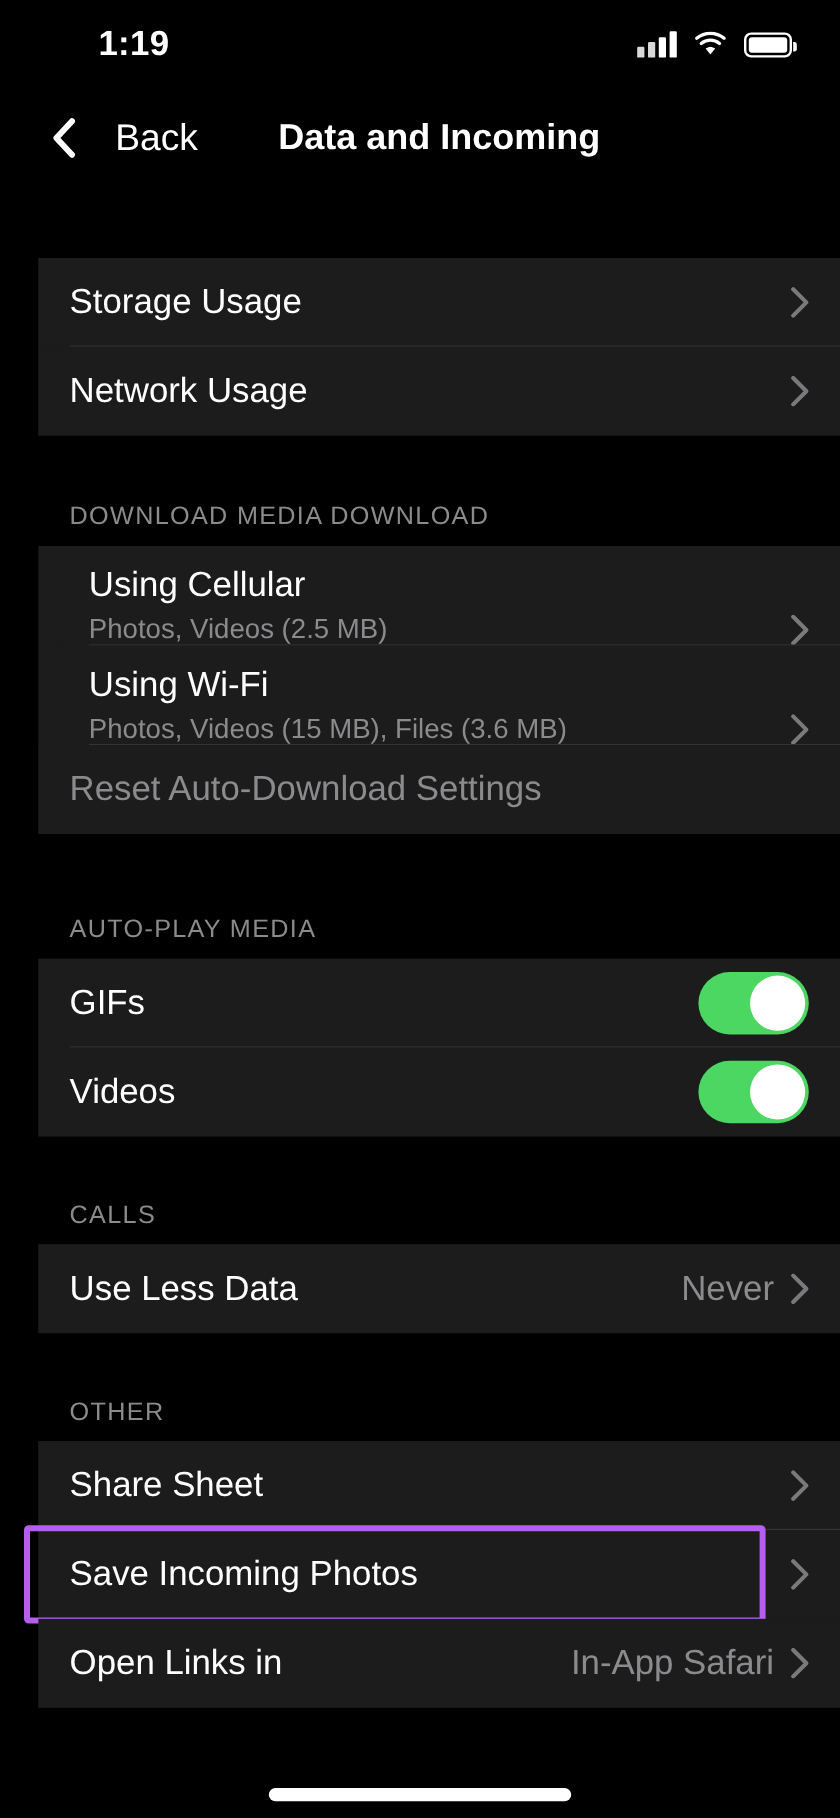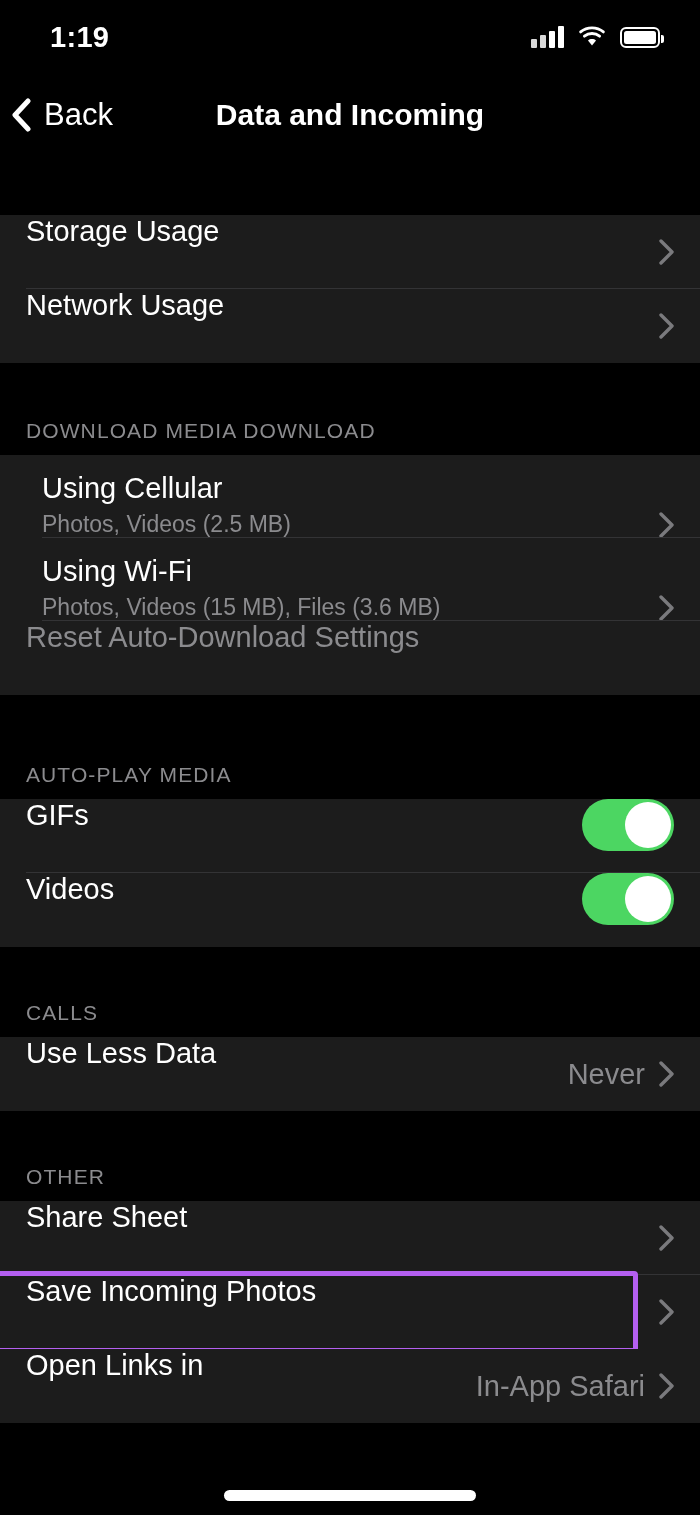--- a/index.html
+++ b/index.html
@@ -2,21 +2,21 @@
 <html><head>
 <meta charset="utf-8">
 <style>
   * { margin:0; padding:0; box-sizing:border-box; }
   html, body {
     width:700px; height:1515px;
     background:#000;
     font-family:"Liberation Sans", sans-serif;
     overflow:hidden;
   }
-  .phone { position:relative; width:700px; height:1515px; background:#000; }
+  .phone { position:relative; width:700px; height:1515px; background:#000;padding-left:32px; }
 
   
   .statusbar {
     height:74px; display:flex; align-items:center;
     justify-content:space-between; padding:0 40px 0 50px;
   }
   .clock { color:#fff; font-size:29px; font-weight:600; letter-spacing:.3px; }
   .status-icons { display:flex; align-items:center; gap:14px; }
   .signal { display:flex; align-items:flex-end; gap:3px; height:22px; }
   .signal i { display:block; width:6px; background:#fff; border-radius:1px; }
@@ -35,36 +35,36 @@
   }
   .batt span { display:block; height:100%; width:100%; background:#fff; border-radius:2.5px; }
 
   
   .navbar { height:82px; position:relative; display:flex; align-items:center; }
   .back-btn {
     display:flex; align-items:center; gap:12px;
     padding-left:10px; cursor:pointer;
   }
   .back-chev { width:22px; height:34px; }
-  .back-label { color:#fff; font-size:31px; }
+  .back-label { color:#fff; font-size:31px;margin-left:20px; }
   .nav-title {
     position:absolute; left:0; right:0; text-align:center;
     color:#fff; font-size:30px; font-weight:700; pointer-events:none;
   }
 
   
   .gap { background:#000; }
   .section { background:#1c1c1c; }
   .sec-header {
     background:#000; color:#8b8b8e; font-size:21px;
     letter-spacing:1.1px; padding:0 0 12px 26px;
     display:flex; align-items:flex-end;
   }
   .row {
-    position:relative; display:flex; 
+    position:relative; display:flex; align-items:center;
     justify-content:space-between;
     padding:0 26px 0 26px; height:74px; background:#1c1c1c;
   }
   .row.two-line { height:83px; align-items:flex-end;margin-left:16px; }
   .row .sep {
     position:absolute; left:26px; right:0; bottom:0; height:1px;
     background:#333335;
   }
   .row-text { display:flex; flex-direction:column; gap:6px; min-width:0; }
   .row-title { color:#fff; font-size:29px; white-space:nowrap; }

